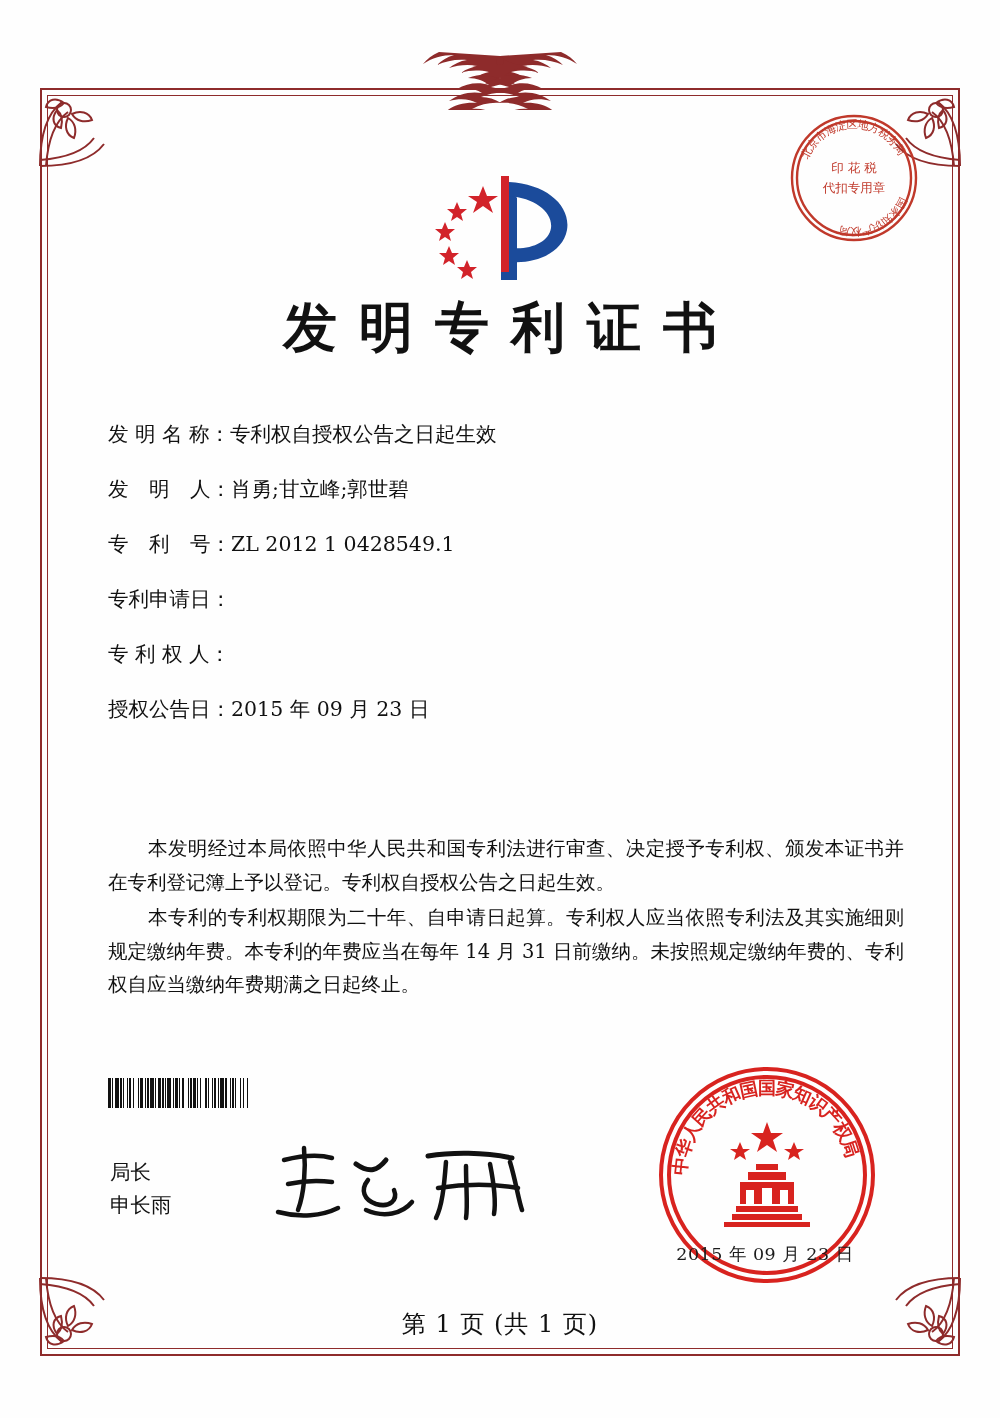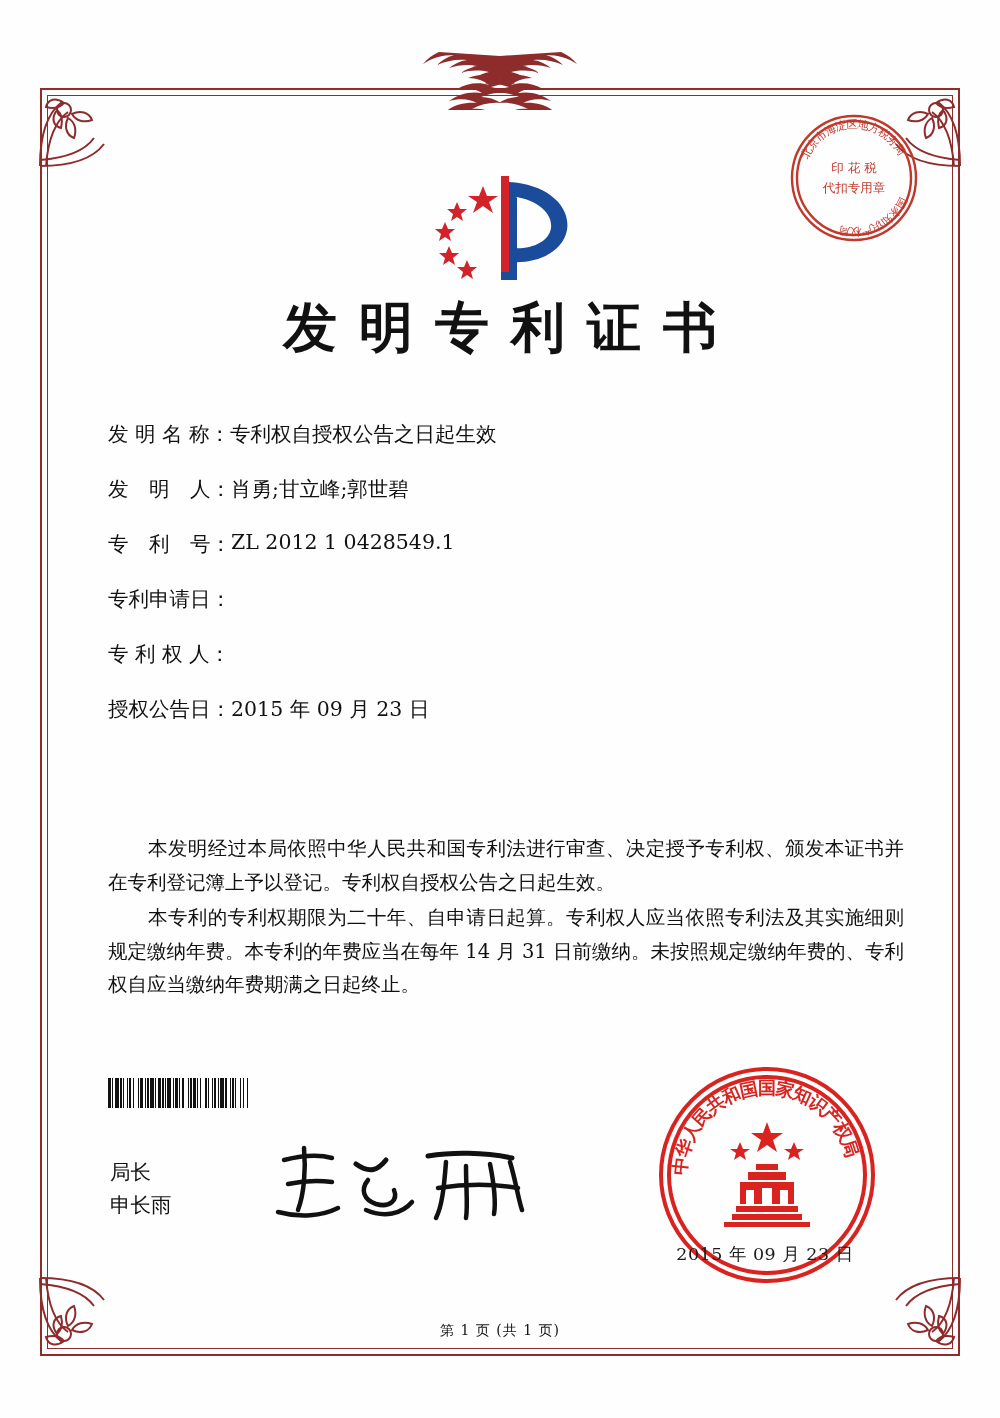--- a/index.html
+++ b/index.html
@@ -89,21 +89,21 @@
 
   
   .fields {
     position: absolute;
     left: 108px; right: 100px; top: 420px;
     font-size: 20.5px;
     color: #111;
   }
   .field-row {
     display: flex;
-    align-items: flex-start;
+    align-items: center;
     margin-bottom: 27px;
     white-space: nowrap;
   }
   .field-label {
     flex: 0 0 auto;
   }
   .field-value {
     flex: 1 1 auto;
   }
 
@@ -173,21 +173,21 @@
     position: absolute;
     right: 78px; top: 110px;
     width: 136px; height: 136px;
   }
   .tax-seal svg { width: 100%; height: 100%; display: block; }
 
   .page-footer {
     position: absolute;
     left: 0; right: 0; bottom: 78px;
     text-align: center;
-    font-size: 14px;
+    font-size: 24px;
     color: #111;
     letter-spacing: 1px;
   }
 </style>
 </head>
 <body>
 
 <div class="page">
 
   <div class="frame-outer"></div>

